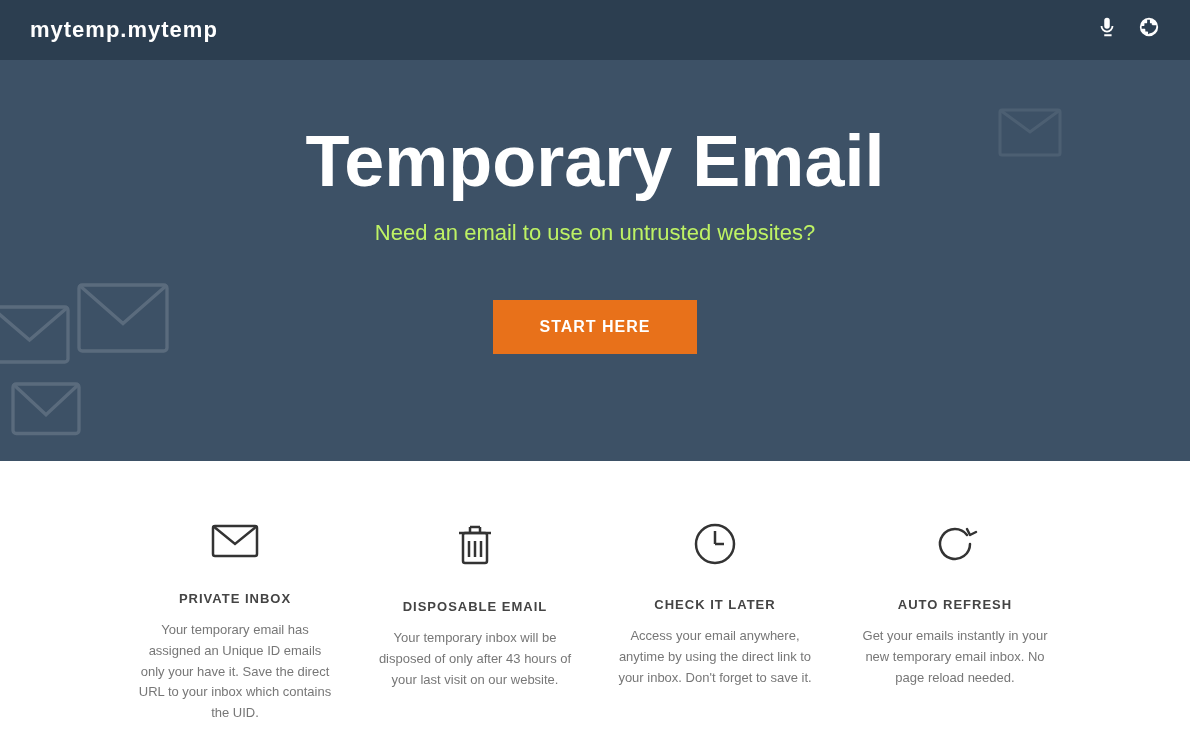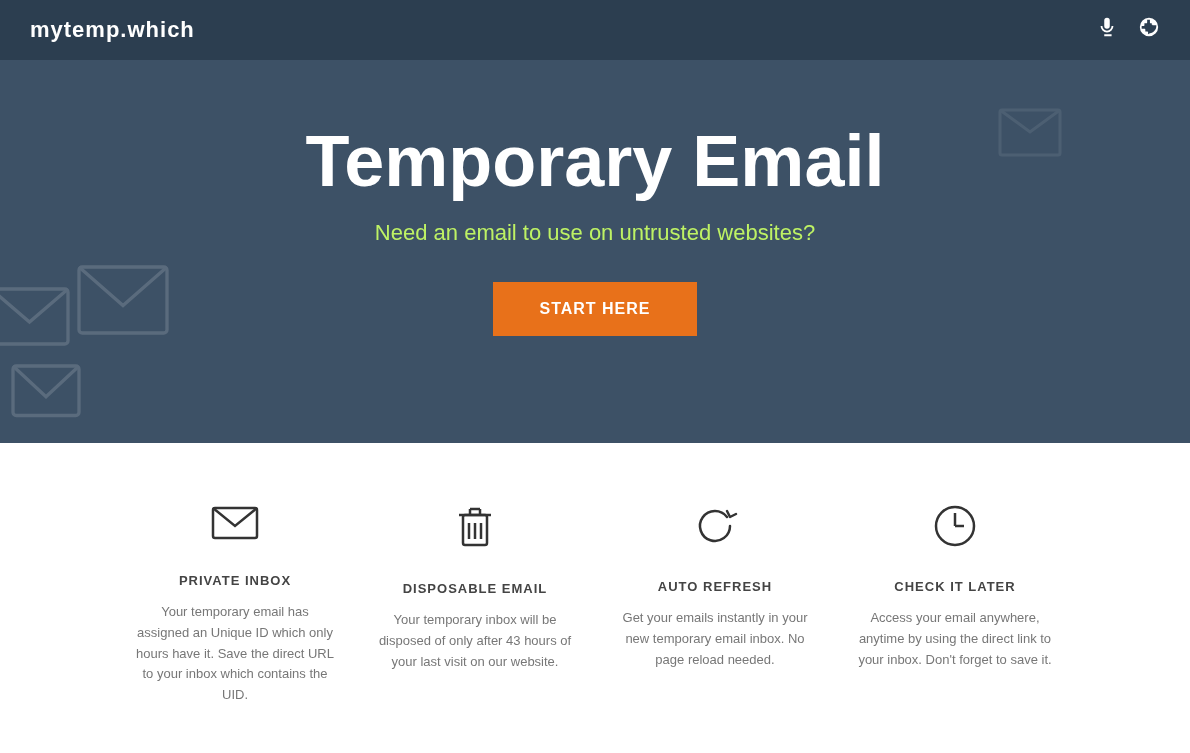--- a/index.html
+++ b/index.html
@@ -70,20 +70,21 @@
       color: #fff;
       border: none;
       padding: 18px 46px;
       font-size: 16px;
       font-weight: bold;
       letter-spacing: 1px;
       cursor: pointer;
       text-transform: uppercase;
       position: relative;
       z-index: 1;
+      margin-top: 18px;
     }
 
     
     .features {
       background: #fff;
       display: flex;
       justify-content: center;
       padding: 60px 40px 80px;
       gap: 0;
     }
@@ -110,21 +111,21 @@
     .feature-desc {
       font-size: 13px;
       color: #777;
       line-height: 1.6;
     }
   </style>
 </head>
 <body>
 
 <header>
-  <div class="logo">mytemp.which</div>
+  <div class="logo">mytemp.mytemp</div>
   <div class="header-icons">
     <span class="header-icon" title="Microphone">
       <svg width="22" height="22" viewBox="0 0 24 24" fill="white">
         <path d="M12 14a3 3 0 003-3V5a3 3 0 00-6 0v6a3 3 0 003 3zm5-3a5 5 0 01-10 0H5a7 7 0 0014 0h-2zm-5 9v-2a7 7 0 007-7h-2a5 5 0 01-10 0H5a7 7 0 007 7v2h-3v2h8v-2h-3z"></path>
       </svg>
     </span>
     <span class="header-icon" title="Language">
       <svg width="22" height="22" viewBox="0 0 24 24" fill="white">
         <path d="M12 2a10 10 0 100 20A10 10 0 0012 2zm-1 17.93V18c0-.55-.45-1-1-1H8v-2c0-.55-.45-1-1-1H4.07A8.01 8.01 0 014 12c0-.34.03-.67.07-1H6c.55 0 1-.45 1-1V8h2c.55 0 1-.45 1-1V4.07A7.97 7.97 0 0112 4c.34 0 .67.03 1 .07V7c0 .55.45 1 1 1h1v1c0 .55.45 1 1 1h3.93c.04.33.07.66.07 1 0 4.07-3.06 7.44-7 7.93z"></path>
       </svg>
@@ -157,21 +158,21 @@
 <section class="features">
 
   <div class="feature">
     <span class="feature-icon">
       <svg width="50" height="40" viewBox="0 0 50 40" fill="none" stroke="#333" stroke-width="2.5">
         <rect x="3" y="5" width="44" height="30" rx="2"></rect>
         <polyline points="3,5 25,23 47,5"></polyline>
       </svg>
     </span>
     <div class="feature-title">PRIVATE INBOX</div>
-    <div class="feature-desc">Your temporary email has assigned an Unique ID which only hours have it. Save the direct URL to your inbox which contains the UID.</div>
+    <div class="feature-desc">Your temporary email has assigned an Unique ID emails only your have it. Save the direct URL to your inbox which contains the UID.</div>
   </div>
 
   <div class="feature">
     <span class="feature-icon">
       <svg width="40" height="48" viewBox="0 0 40 48" fill="none" stroke="#333" stroke-width="2.5">
         <rect x="8" y="12" width="24" height="30" rx="2"></rect>
         <line x1="4" y1="12" x2="36" y2="12"></line>
         <line x1="15" y1="12" x2="15" y2="6"></line>
         <line x1="25" y1="12" x2="25" y2="6"></line>
         <line x1="15" y1="6" x2="25" y2="6"></line>
@@ -180,33 +181,33 @@
         <line x1="26" y1="20" x2="26" y2="36"></line>
       </svg>
     </span>
     <div class="feature-title">DISPOSABLE EMAIL</div>
     <div class="feature-desc">Your temporary inbox will be disposed of only after 43 hours of your last visit on our website.</div>
   </div>
 
   <div class="feature">
     <span class="feature-icon">
       <svg width="46" height="46" viewBox="0 0 46 46" fill="none" stroke="#333" stroke-width="2.5">
-        <path d="M38 23a15 15 0 11-3-9" stroke-linecap="round"></path>
-        <polyline points="35,8 38,14 44,11" stroke-linecap="round" stroke-linejoin="round"></polyline>
-      </svg>
-    </span>
-    <div class="feature-title">AUTO REFRESH</div>
-    <div class="feature-desc">Get your emails instantly in your new temporary email inbox. No page reload needed.</div>
-  </div>
-
-  <div class="feature">
-    <span class="feature-icon">
-      <svg width="46" height="46" viewBox="0 0 46 46" fill="none" stroke="#333" stroke-width="2.5">
         <circle cx="23" cy="23" r="19"></circle>
         <line x1="23" y1="23" x2="23" y2="10"></line>
         <line x1="23" y1="23" x2="32" y2="23"></line>
       </svg>
     </span>
     <div class="feature-title">CHECK IT LATER</div>
     <div class="feature-desc">Access your email anywhere, anytime by using the direct link to your inbox. Don't forget to save it.</div>
   </div>
 
+  <div class="feature">
+    <span class="feature-icon">
+      <svg width="46" height="46" viewBox="0 0 46 46" fill="none" stroke="#333" stroke-width="2.5">
+        <path d="M38 23a15 15 0 11-3-9" stroke-linecap="round"></path>
+        <polyline points="35,8 38,14 44,11" stroke-linecap="round" stroke-linejoin="round"></polyline>
+      </svg>
+    </span>
+    <div class="feature-title">AUTO REFRESH</div>
+    <div class="feature-desc">Get your emails instantly in your new temporary email inbox. No page reload needed.</div>
+  </div>
+
 </section>
 
 </body></html>

